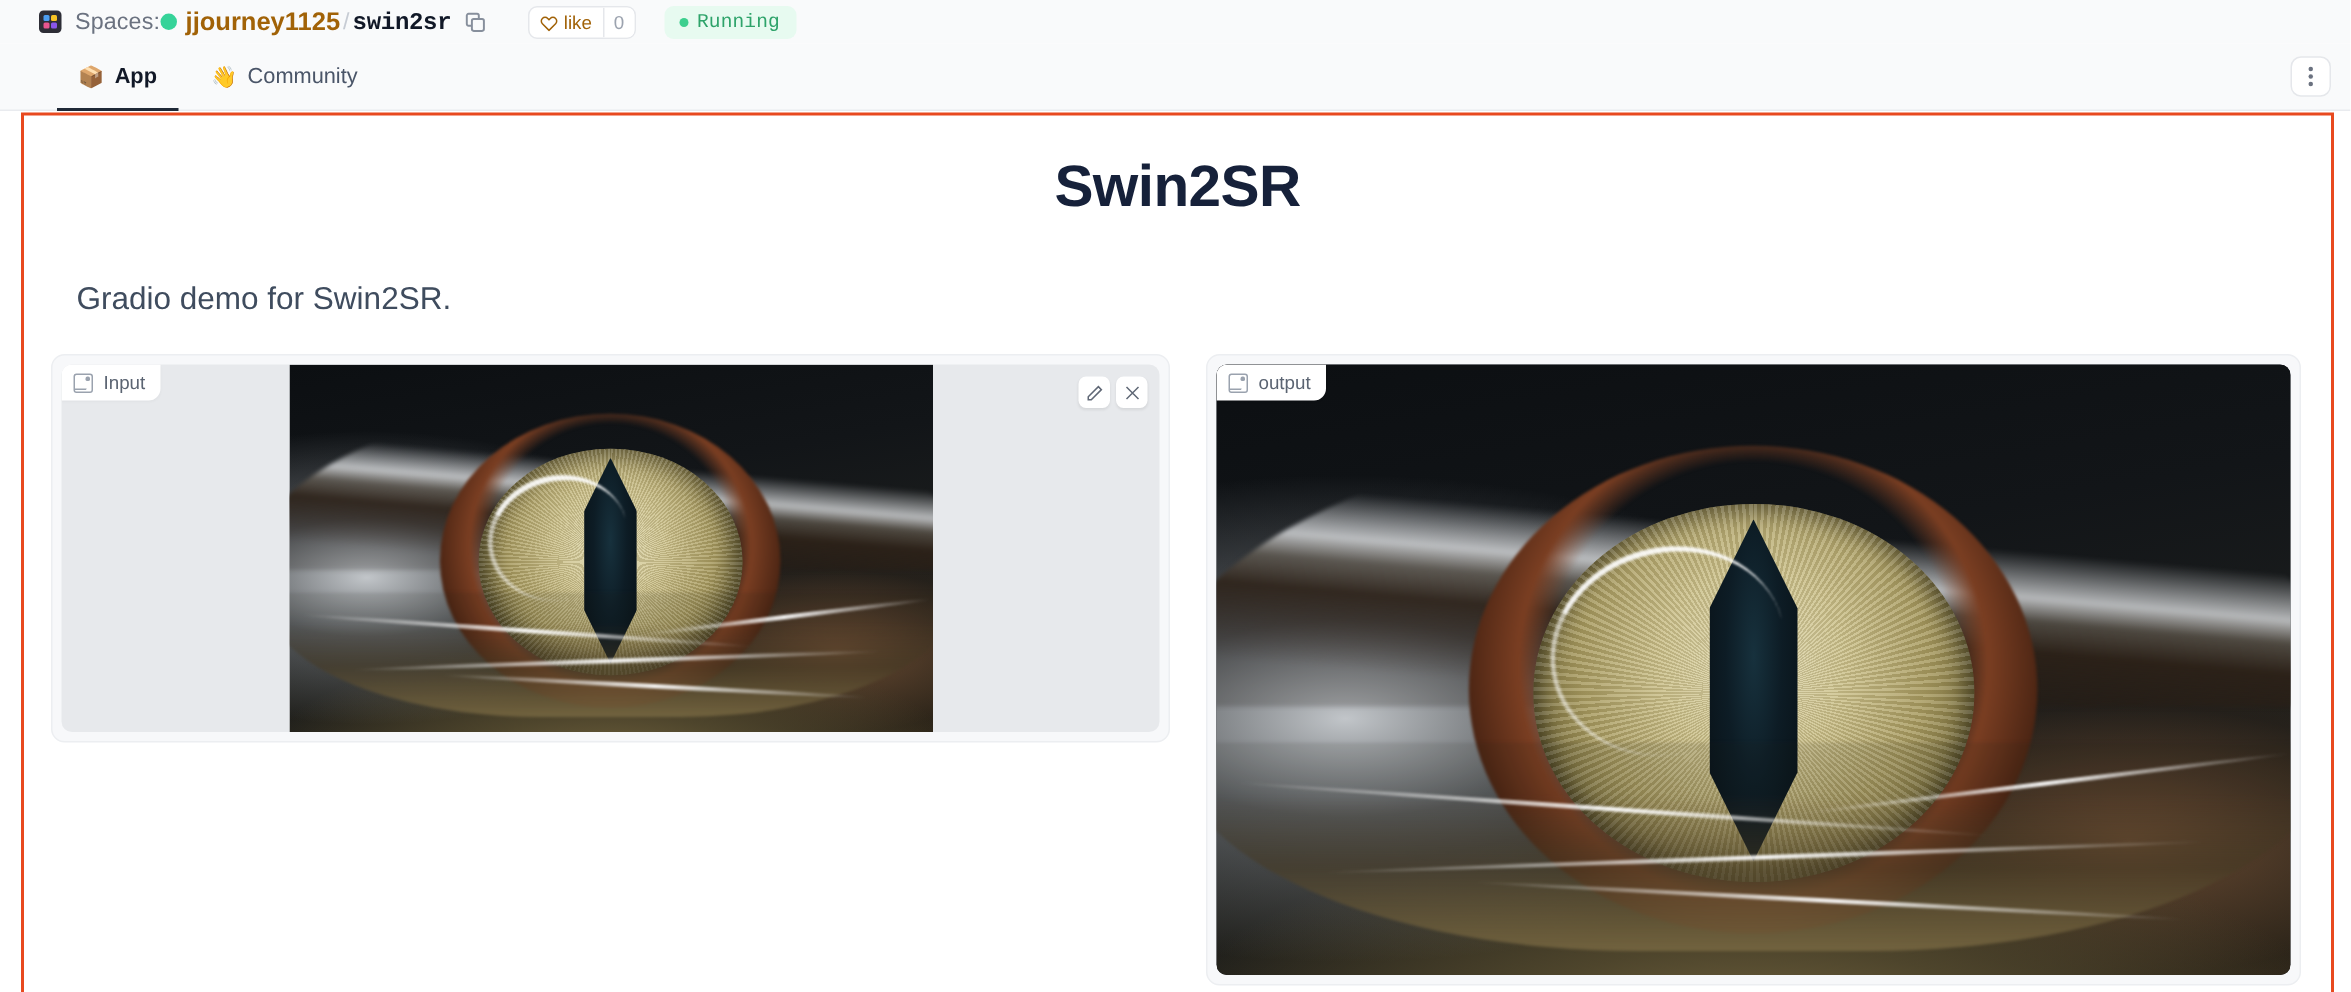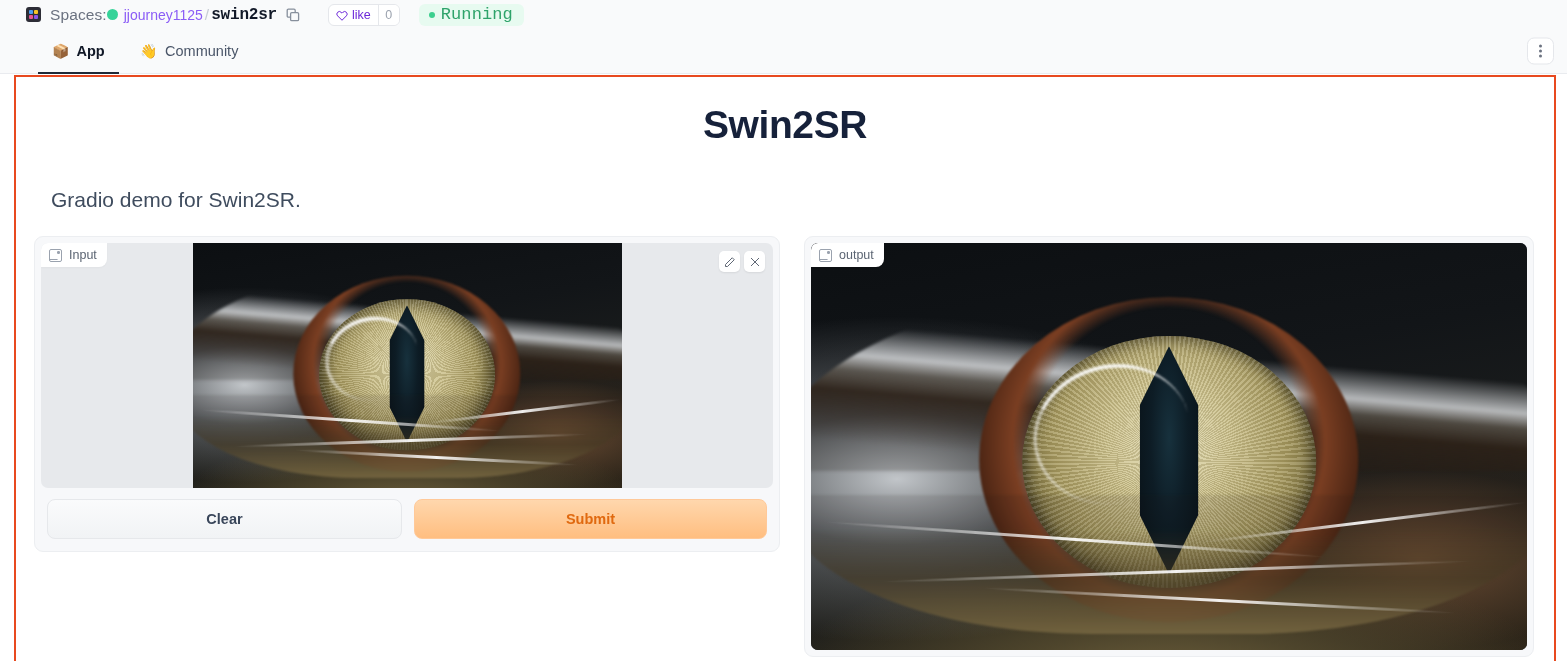--- a/index.html
+++ b/index.html
@@ -42,22 +42,23 @@
     color: #6b7280;
     letter-spacing: .1px;
   }
   .status-dot-green {
     width: 11px; height: 11px; border-radius: 50%;
     background: #36d399;
     margin-right: 6px;
     flex: none;
   }
   .owner {
-    font-size: 14px;
-    color: #8b5cf6;
+    font-size: 17px;
+    color: #a16207;
+    font-weight: bold;
   }
   .path-slash { font-size: 15.5px; color: #c7ccd4; margin: 0 2px; }
   .repo-name {
     font-size: 16px;
     font-weight: bold;
     color: #111827;
     font-family: "Liberation Mono", monospace;
     letter-spacing: -.2px;
   }
   .copy-icon {
@@ -70,38 +71,38 @@
     margin-left: 28px;
     border: 1px solid #e5e7eb;
     border-radius: 6px;
     background: #fff;
     height: 22px;
     overflow: hidden;
   }
   .like-btn {
     display: flex; align-items: center; gap: 4px;
     padding: 0 7px;
-    font-size: 12.5px; color: #6d28d9;
+    font-size: 12.5px; color: #a16207;
   }
   .like-count {
     display: flex; align-items: center; justify-content: center;
     min-width: 21px;
     border-left: 1px solid #e5e7eb;
     font-size: 12.5px; color: #9ca3af;
     background: #fff;
   }
   .running-badge {
     margin-left: 19px;
     height: 22px;
     border-radius: 6px;
     background: #e7faf0;
     display: flex; align-items: center; gap: 6px;
     padding: 0 11px 0 10px;
     font-family: "Liberation Mono", monospace;
-    font-size: 17px;
+    font-size: 13px;
     color: #2ea36a;
     letter-spacing: .1px;
   }
   .running-badge .dot {
     width: 6px; height: 6px; border-radius: 50%; background: #3ccf8e;
   }
 
   
   .hf-tabs {
     height: 45px;
@@ -469,24 +470,20 @@
               <div class="pupil"></div>
               <div class="glint"></div>
               <div class="lid-low"></div>
               <div class="ripple r1"></div>
               <div class="ripple r2"></div>
               <div class="ripple r3"></div>
               <div class="ripple r4"></div>
             </div>
           </div>
 
-          <div class="btn-row">
-            <div class="btn btn-clear">Clear</div>
-            <div class="btn btn-submit">Submit</div>
-          </div>
         </div>
       </div>
 
       <div class="col-right">
         <div class="out-wrap">
           <div class="img-block output-img">
 
             <div class="block-label">
               <span class="img-icon"></span>
               <span>output</span>

